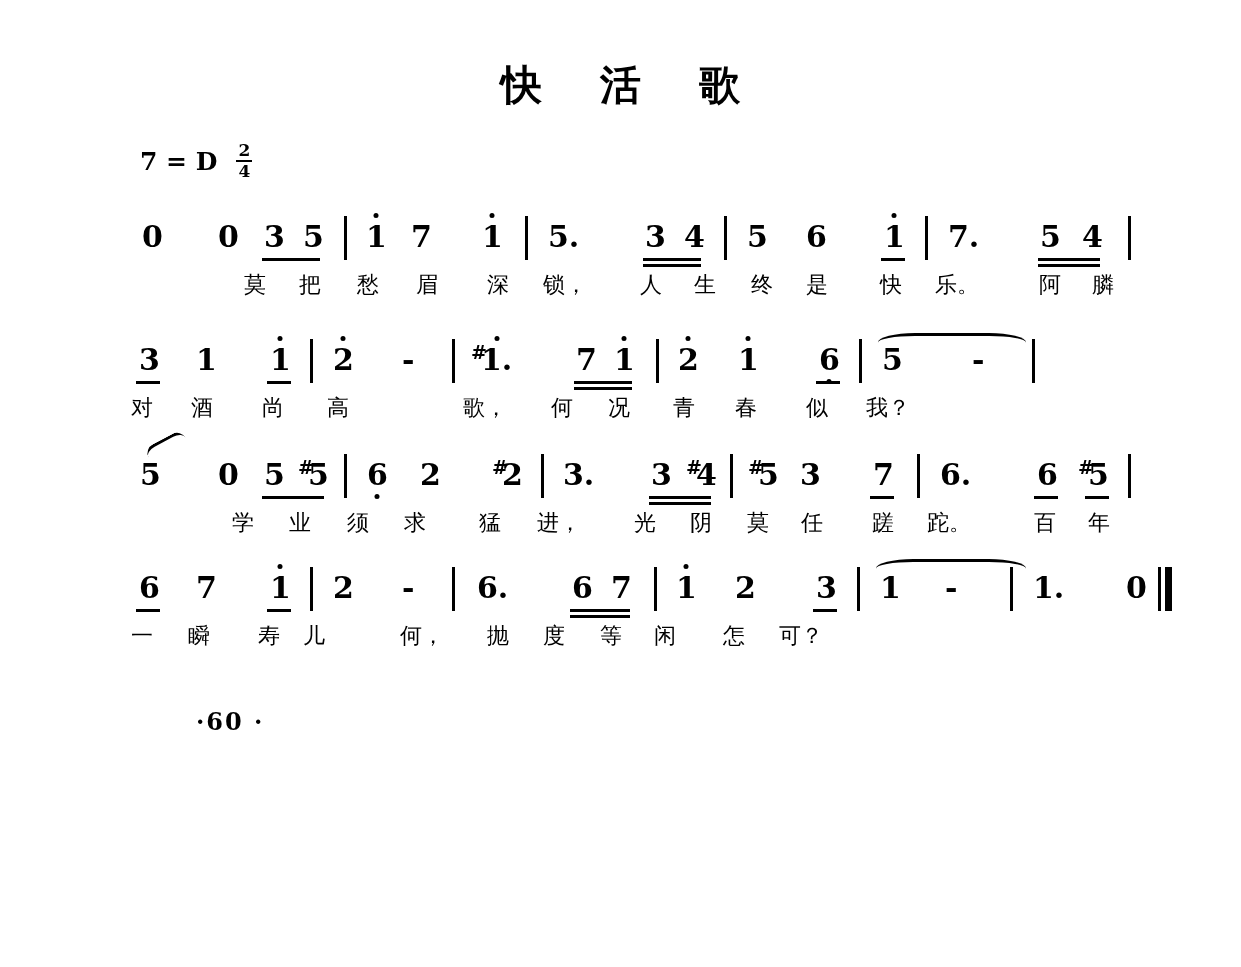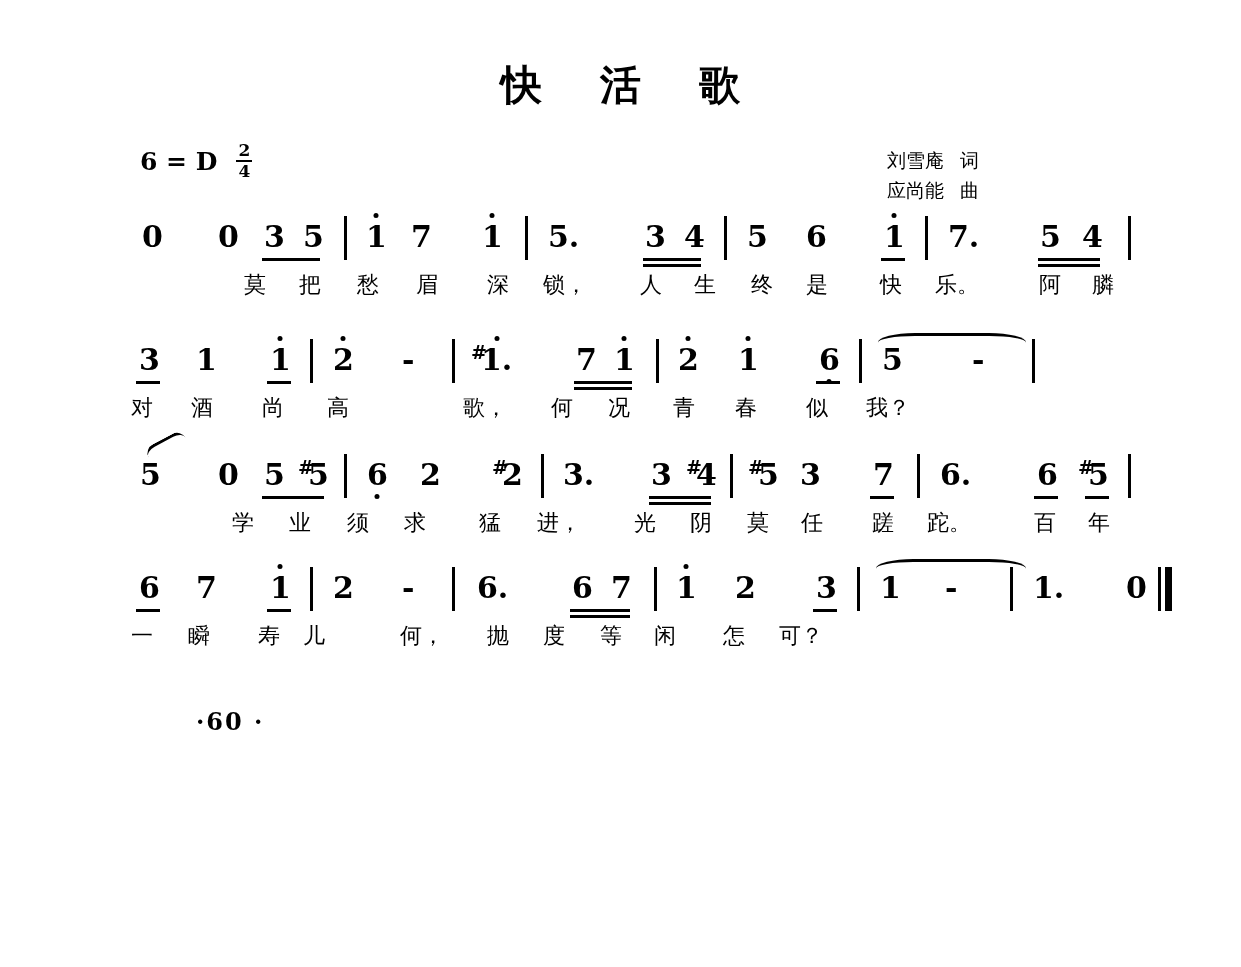--- a/index.html
+++ b/index.html
@@ -205,35 +205,27 @@
   }
 </style>
 </head>
 <body>
 
 <div class="page">
 
   <div class="title">快 活 歌</div>
 
   <div class="keysig">
-    <span>6 = D</span>
+    <span>7 = D</span>
     <span class="meter">
       <span class="num">2</span>
       <span class="den">4</span>
     </span>
   </div>
 
-  <div class="credits">
-    <div>
-      <span>刘雪庵</span><span class="role">词</span>
-    </div>
-    <div>
-      <span>应尚能</span><span class="role">曲</span>
-    </div>
-  </div>
 
   <div class="system sys1">
     <div class="noterow">
       <span class="cell note" style="left:142px;">0</span>
       <span class="cell note" style="left:218px;">0</span>
       <span class="cell note" style="left:264px;">3</span>
       <span class="cell note" style="left:303px;">5</span>
       <span class="beam" style="left:262px; top:44px; width:58px;"></span>
 
       <span class="bar" style="left:344px;"></span>

